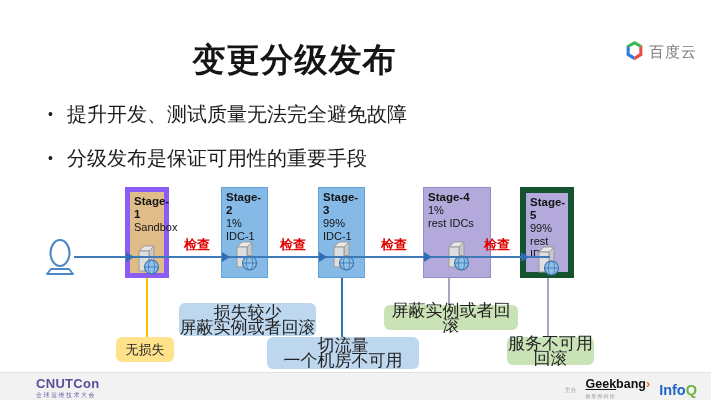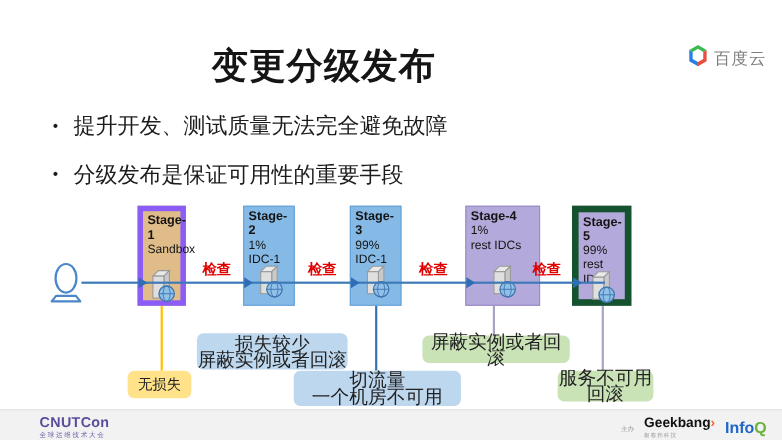--- a/index.html
+++ b/index.html
@@ -59,21 +59,21 @@
   
   .footer { position:absolute; left:0; top:372px; width:711px; height:28px; background:#F2F2F2;
             border-top:1px solid #E2E2E2; }
   .cnutcon { position:absolute; left:36px; top:3px; color:#5B4B9B; }
   .cnutcon .nm { font-size:13px; font-weight:700; letter-spacing:0.3px; }
   .cnutcon .tg { font-size:6px; letter-spacing:1.5px; margin-top:0px; color:#6A5AA8; }
   .rlogos { position:absolute; right:14px; top:5px; display:flex; align-items:center; gap:9px; }
   .host { font-size:6px; color:#9a9a9a; }
   .geekbang { display:flex; flex-direction:column; align-items:flex-start; line-height:12px; }
   .geekbang .row { font-size:12.5px; color:#111; }
-  .geekbang .gk { font-weight:800; }
+  .geekbang .gk { font-weight:800;text-decoration:underline; }
   .geekbang .bg { font-weight:600; }
   .geekbang .ar { color:#F3642C; font-weight:800; }
   .geekbang .sub { font-size:5px; color:#999; letter-spacing:1px; }
   .infoq { font-size:14.5px; font-weight:800; }
   .infoq .in { color:#2066C9; }
   .infoq .q  { color:#6CB33E; }
 </style>
 </head>
 <body>
 

